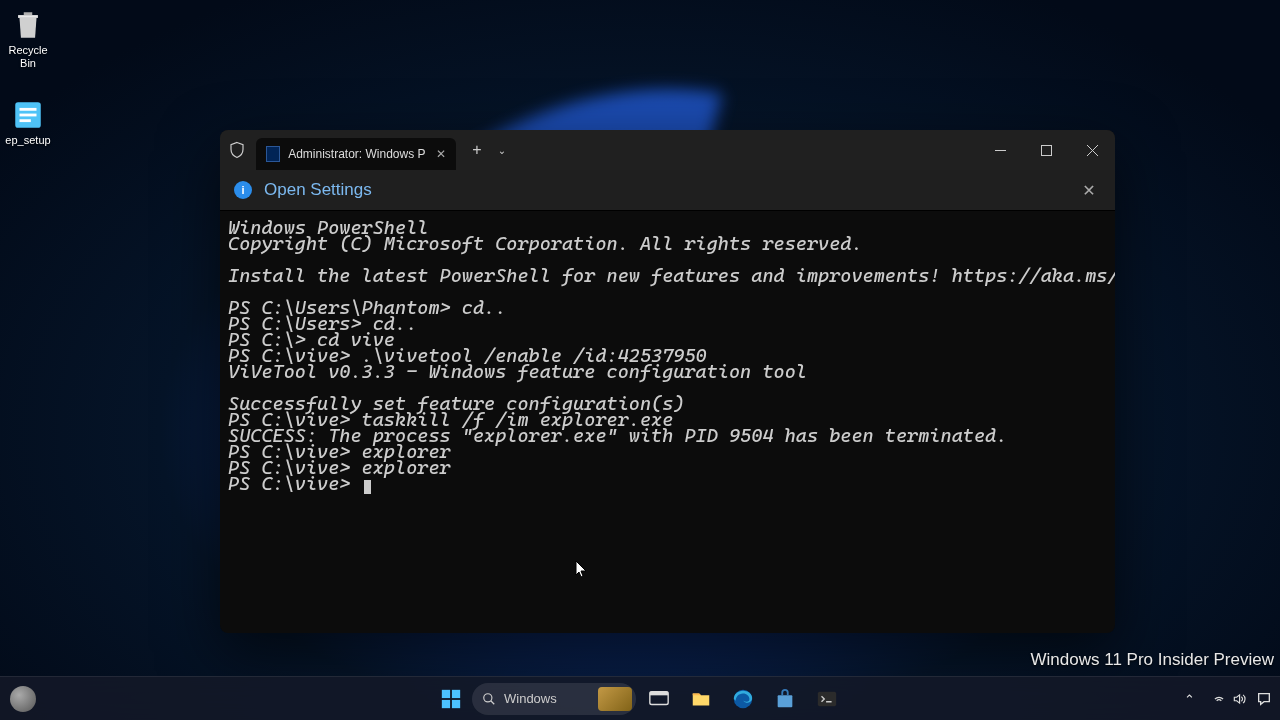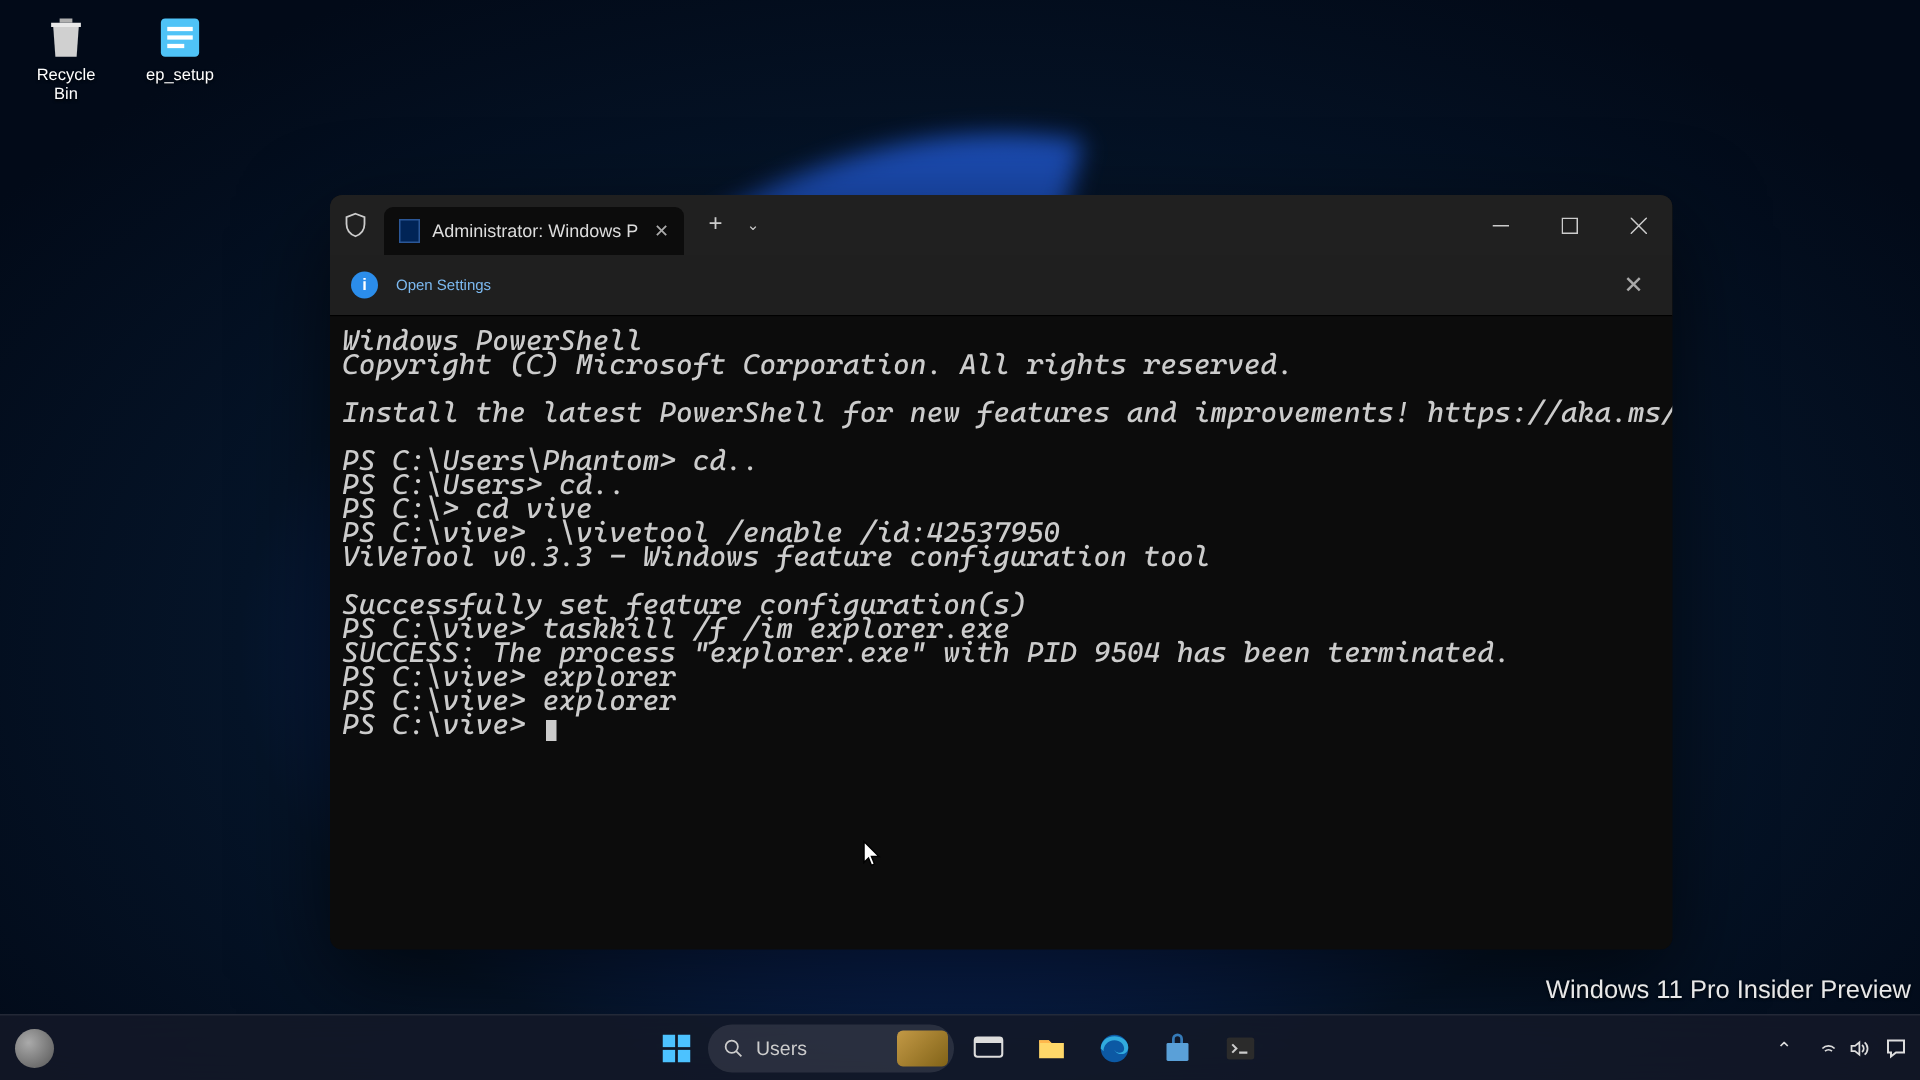--- a/index.html
+++ b/index.html
@@ -30,21 +30,21 @@
 .bloom::after {
   width: 500px; height: 350px; left: 100px; top: 50px;
   border: 60px solid #2563eb;
   border-color: #2563eb transparent transparent #1d4ed8;
   transform: rotate(-30deg);
   filter: blur(8px);
   opacity: 0.7;
 }
 
 
-.desktop-icons { position: absolute; top: 4px; left: 16px; display: flex; flex-direction: row; gap: 20px; }
+.desktop-icons { position: absolute; top: 4px; left: 0; display: flex; flex-direction: column; gap: 20px; }
 .dicon { width: 56px; display: flex; flex-direction: column; align-items: center; gap: 2px; cursor: pointer; padding: 4px 0; }
 .dicon .glyph { width: 34px; height: 34px; display: flex; align-items: center; justify-content: center; }
 .dicon .lbl { font-size: 11px; text-align: center; color: #fff; text-shadow: 0 1px 2px rgba(0,0,0,0.8); line-height: 1.2; }
 
 
 .terminal-window {
   position: absolute; left: 220px; top: 130px; width: 895px; height: 503px;
   background: #0c0c0c;
   border-radius: 8px;
   box-shadow: 0 20px 60px rgba(0,0,0,0.6);
@@ -69,21 +69,21 @@
 .dropdown { width: 20px; height: 30px; color: #ccc; cursor: pointer; display:flex; align-items:center; justify-content:center; font-size:10px;}
 .spacer { flex: 1; }
 .winbtn { width: 46px; height: 40px; display:flex; align-items:center; justify-content:center; cursor: pointer; color: #ccc; }
 
 .info-banner {
   background: #1f1f1f; padding: 8px 14px; display: flex; align-items: center; gap: 12px;
   border-bottom: 1px solid #000;
 }
 .info-icon { width: 18px; height: 18px; border-radius: 50%; background: #2b8deb; color:#fff; font-size:11px; display:flex; align-items:center; justify-content:center; font-weight:bold;}
 .info-text { font-size: 13px; color: #ddd; }
-.info-link { font-size: 10px; color: #7cb9f0; cursor: pointer; }
+.info-link { font-size: 17px; color: #7cb9f0; cursor: pointer; }
 .info-close { margin-left: auto; width: 24px; height: 24px; color: #aaa; cursor: pointer; display:flex; align-items:center; justify-content:center;}
 
 .terminal-body {
   flex: 1; padding: 8px 8px;
   font-family: "Cascadia Mono", Consolas, monospace;
   font-size: 19px; line-height: 16px;
   color: #cccccc;
   white-space: pre; overflow: hidden; font-style: italic;
 }
 .cursor { display:inline-block; width: 7px; height: 14px; background: #cccccc; vertical-align: text-bottom; margin-left:2px; animation: blink 1s step-start infinite;}
@@ -215,21 +215,21 @@
           <rect x="13" y="2" width="9" height="9" fill="#4cc2ff"></rect>
           <rect x="2" y="13" width="9" height="9" fill="#4cc2ff"></rect>
           <rect x="13" y="13" width="9" height="9" fill="#4cc2ff"></rect>
         </svg>
     </div>
     <div class="search-box">
       <svg viewBox="0 0 24 24" fill="none" stroke-width="2">
           <circle cx="10" cy="10" r="7"></circle>
           <path d="M21 21l-6-6"></path>
         </svg>
-      <span>Users</span>
+      <span>Windows</span>
       <div class="search-art"></div>
     </div>
     <div class="tb-icon">
       <svg width="22" height="22" viewBox="0 0 24 24">
           <rect x="2" y="4" width="20" height="14" rx="2" fill="none" stroke="#ddd" stroke-width="1.5"></rect>
           <rect x="2" y="4" width="20" height="4" fill="#ddd"></rect>
         </svg>
     </div>
     <div class="tb-icon">
       <svg width="22" height="22" viewBox="0 0 24 24">

